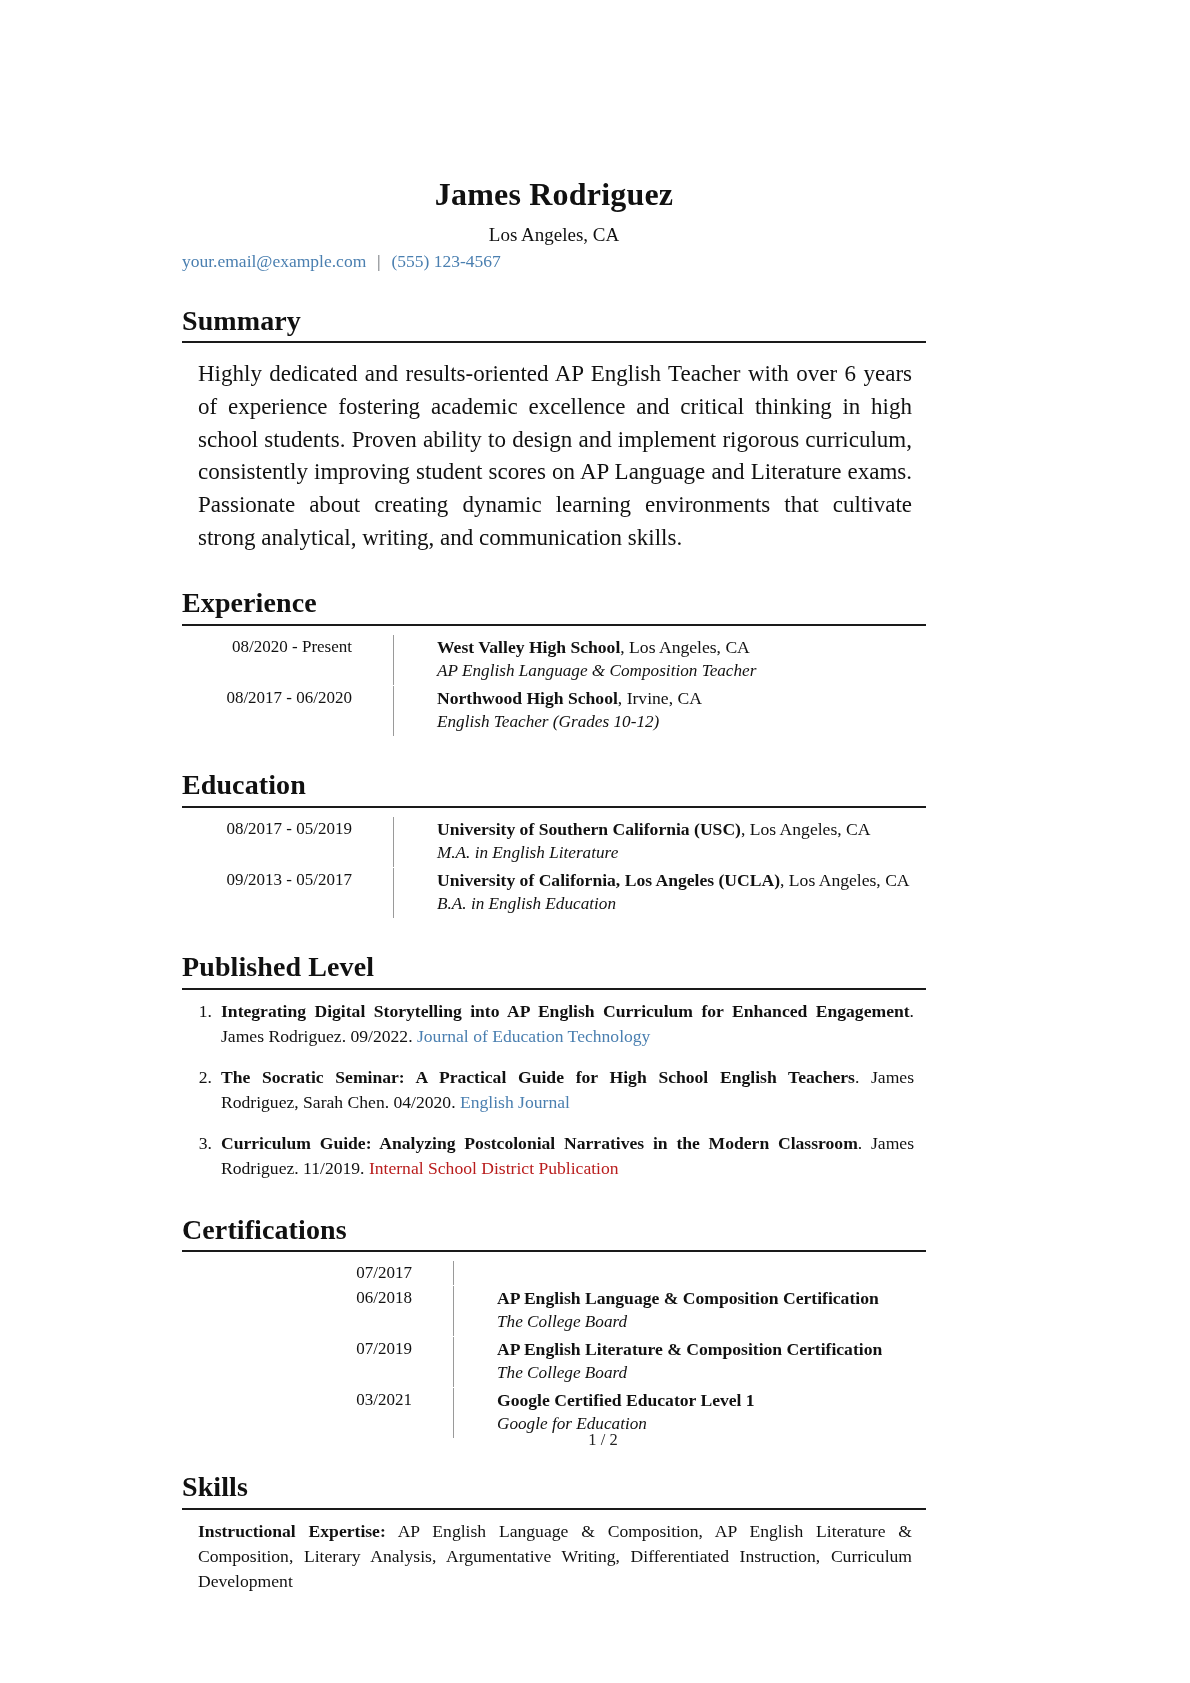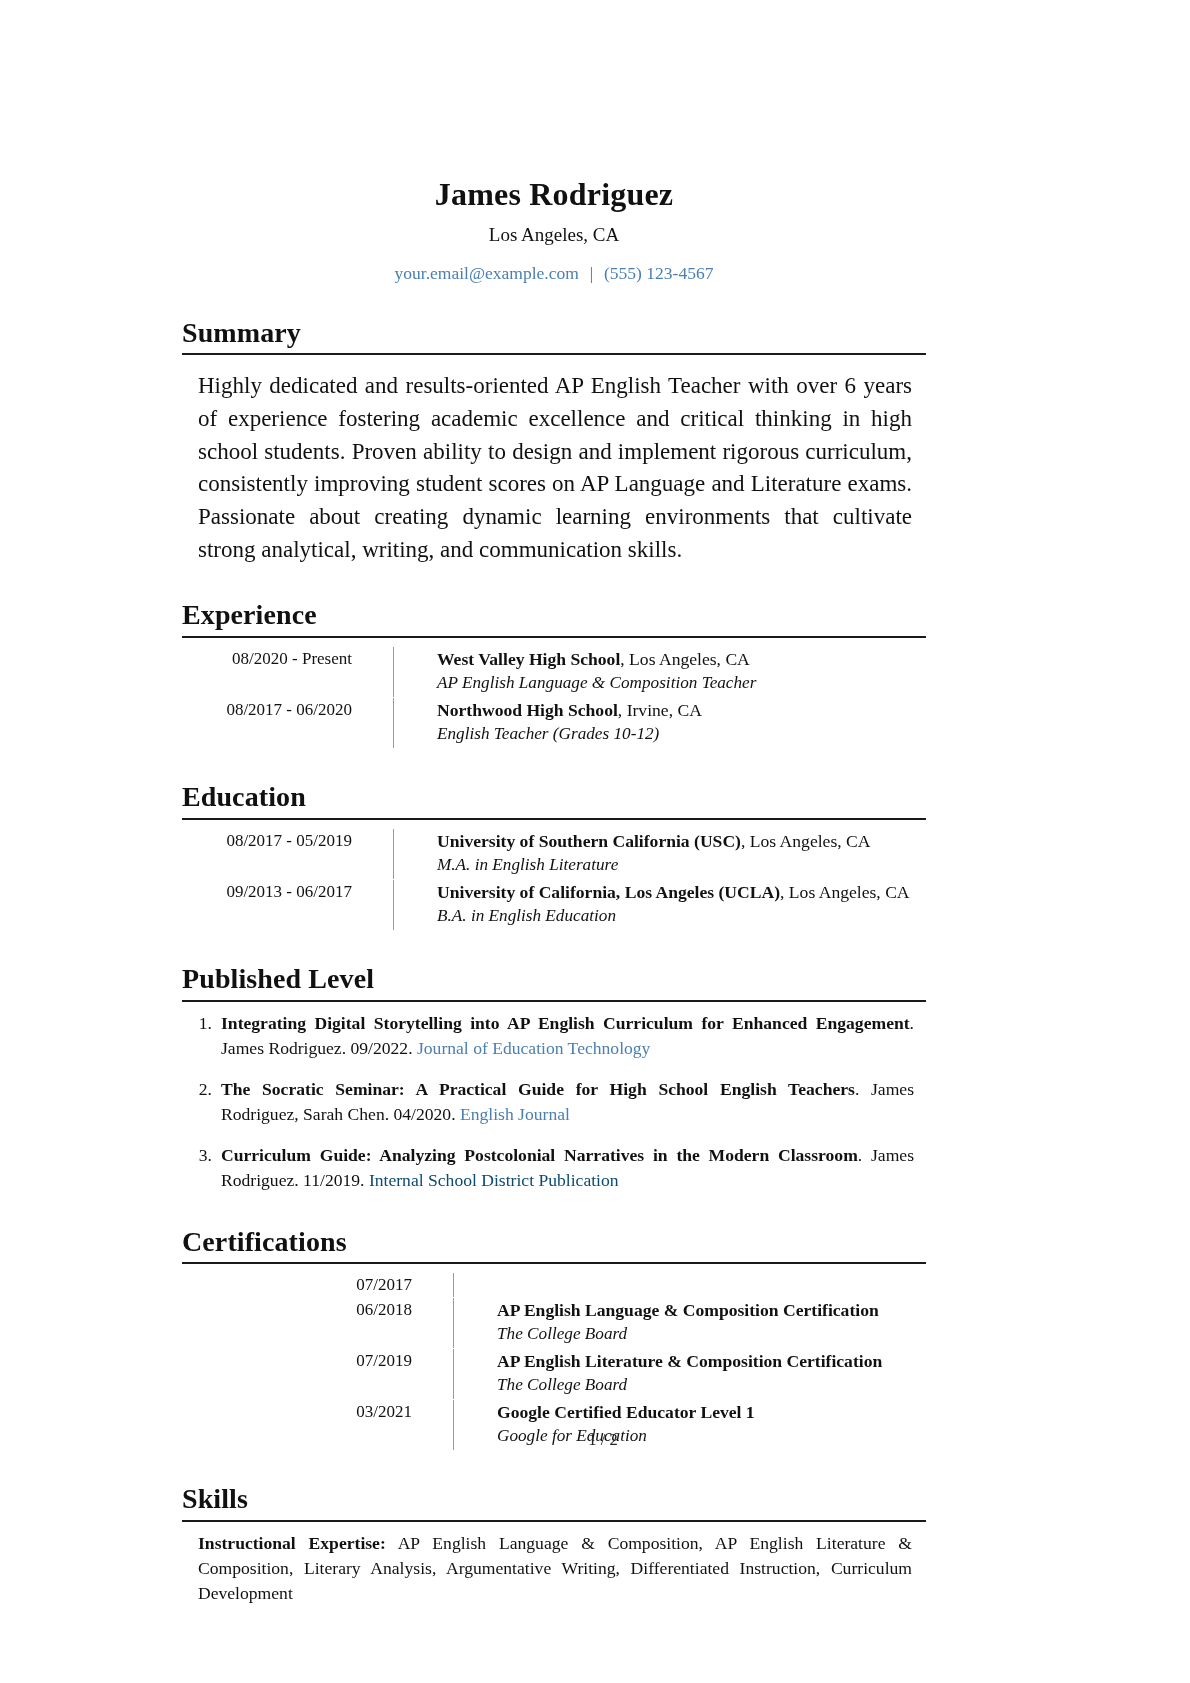--- a/index.html
+++ b/index.html
@@ -40,23 +40,22 @@
     margin-top: 176px;
     line-height: 1.15;
   }
   .location {
     text-align: center;
     font-size: 19px;
     margin-top: 11px;
     line-height: 1.2;
   }
   .contact {
-    text-align: center;
     font-size: 17.5px;
-    margin-top: 16px;
+    margin-top: 4px;
     line-height: 1.2;
   }
   .contact a, .contact .link {
     color: #4a7fb0;
     text-decoration: none;
   }
   .contact .sep {
     color: #555a5f;
     padding: 0 11px;
     font-size: 16px;
@@ -167,21 +166,21 @@
   .pub-text {
     flex: 1 1 auto;
     min-width: 0;
     font-size: 17.6px;
     line-height: 1.42;
     text-align: justify;
     text-justify: inter-word;
   }
   .pub-title { font-weight: bold; }
   .pub-venue-link { color: #4a7fb0; }
-  .pub-venue-plain { color: #0c4a6e; }
+  .pub-venue-plain { color: #b91c1c; }
 
   
   .skills-body {
     font-size: 17.6px;
     line-height: 1.42;
     text-align: justify;
     text-justify: inter-word;
     padding: 0 14px 0 16px;
     margin-top: 4px;
   }
@@ -247,21 +246,21 @@
       <div class="entries cols-exp" id="education-entries">
           <div class="entry">
             <div class="date">08/2017 - 05/2019</div>
             <div class="divider"></div>
             <div class="body">
               <div class="line1"><span class="org">University of Southern California (USC)</span><span class="where">, Los Angeles, CA</span></div>
               <div class="line2">M.A. in English Literature</div>
             </div>
           </div>
           <div class="entry">
-            <div class="date">09/2013 - 06/2017</div>
+            <div class="date">09/2013 - 05/2017</div>
             <div class="divider"></div>
             <div class="body">
               <div class="line1"><span class="org">University of California, Los Angeles (UCLA)</span><span class="where">, Los Angeles, CA</span></div>
               <div class="line2">B.A. in English Education</div>
             </div>
           </div>
         </div>
     </div>
 
     <div class="section">

